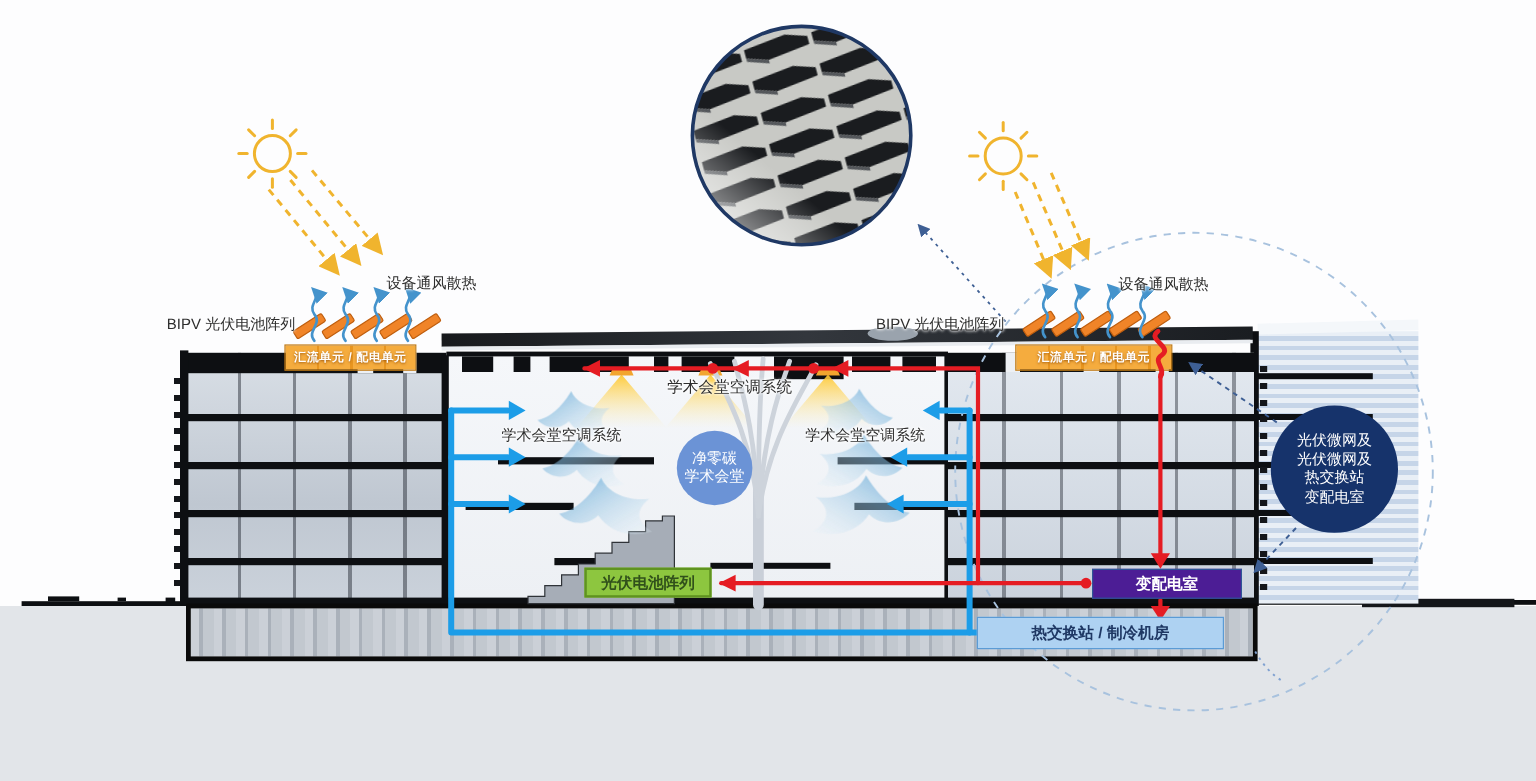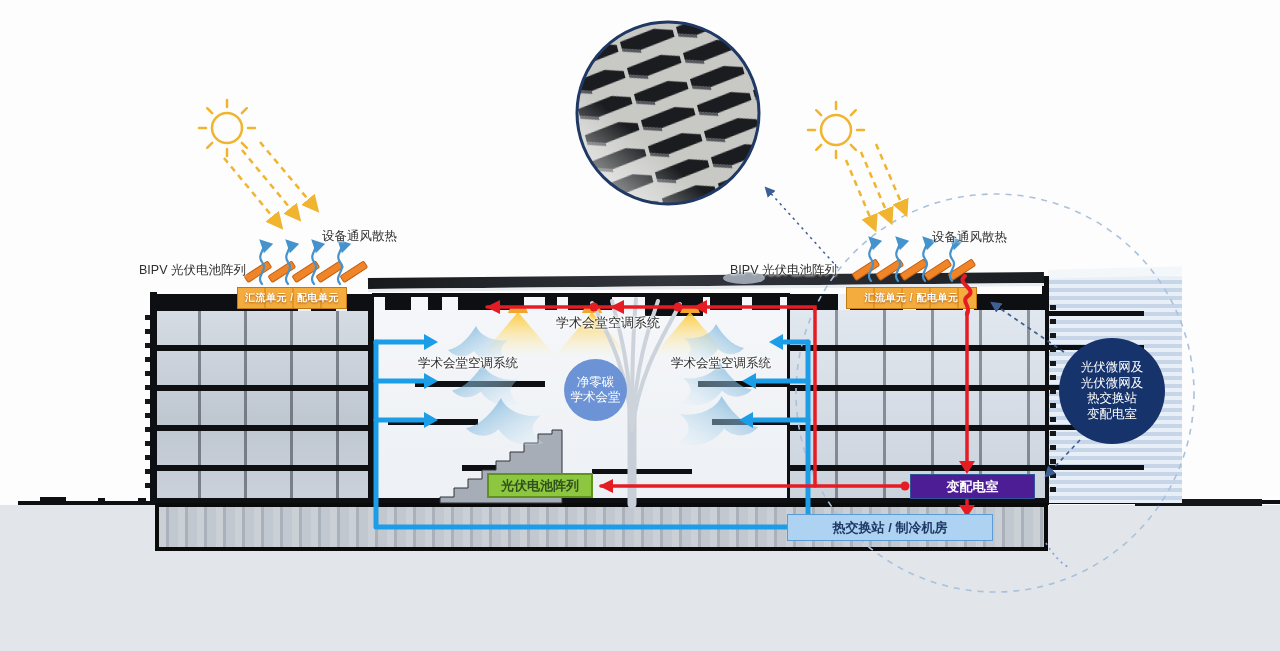--- a/index.html
+++ b/index.html
@@ -292,21 +292,21 @@
     <div>净零碳</div>
     <div>学术会堂</div>
   </div>
 
   <div class="box" style="left:487px;top:473px;width:106px;height:25px;background:#8DC63F;border:2px solid #5F9320;color:#31511B;font-size:13px;">
     <span>光伏电池阵列</span>
   </div>
   <div class="box" style="left:910px;top:474px;width:125px;height:25px;background:#4c1d95;border:1.5px solid #2F5597;color:#fff;font-size:13px;">
     <span>变配电室</span>
   </div>
-  <div class="box" style="left:787px;top:514px;width:206px;height:27px;background:#AED2F2;border:1.5px solid #5B9BD5;color:#1F3864;font-size:13px;">
+  <div class="box" style="left:814px;top:514px;width:206px;height:27px;background:#AED2F2;border:1.5px solid #5B9BD5;color:#1F3864;font-size:13px;">
     <span>热交换站 / 制冷机房</span>
   </div>
 
   <div class="circ" style="left:1059px;top:338px;width:106px;height:106px;background:#16336B;font-size:12.5px;line-height:15.5px;">
     <div>光伏微网及</div>
     <div>光伏微网及</div>
     <div>热交换站</div>
     <div>变配电室</div>
   </div>
 

